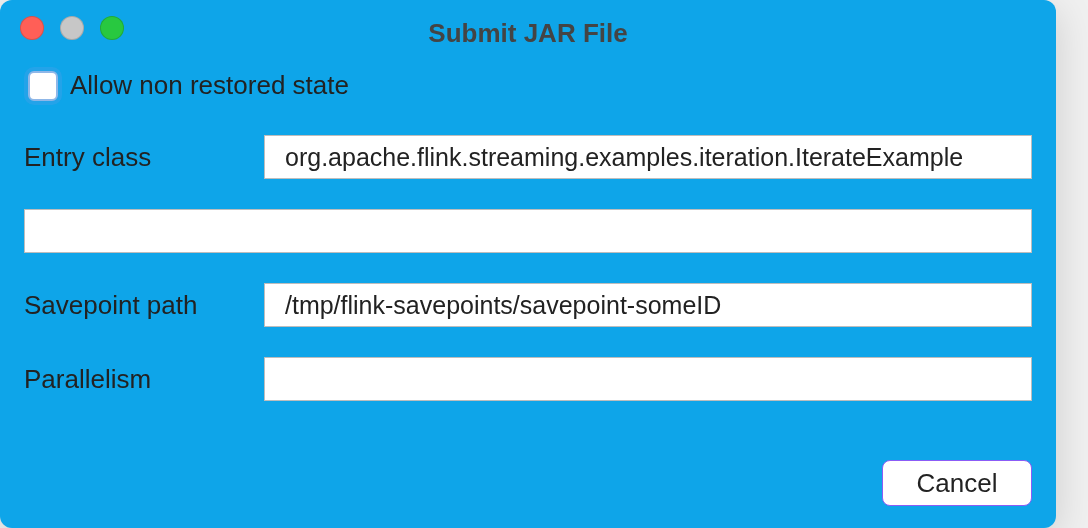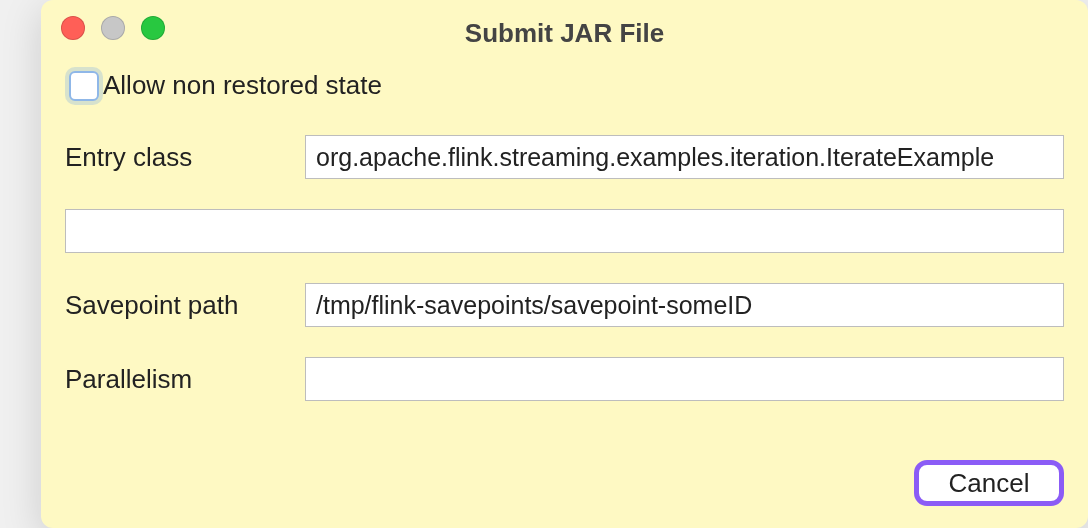--- a/index.html
+++ b/index.html
@@ -6,26 +6,25 @@
     body {
       font-family: -apple-system, BlinkMacSystemFont, "Helvetica Neue", Arial, sans-serif;
       background: #f0f0f0;
       display: flex;
       align-items: flex-start;
       justify-content: flex-start;
     }
     .window {
       width: 1056px;
       height: 528px;
-      background: #fef9c3;
+      background: #0ea5e9;
       border-radius: 12px;
       box-shadow: 0 10px 40px rgba(0,0,0,0.15);
       position: relative;
       overflow: hidden;
-      margin-left: 41px;
     }
     .titlebar {
       height: 48px;
       display: flex;
       align-items: center;
       position: relative;
     }
     .traffic-lights {
       position: absolute;
       left: 20px;
@@ -49,21 +48,21 @@
       font-weight: 600;
       color: #444;
       margin-top: 18px;
     }
     .content {
       padding: 22px 24px 0 24px;
     }
     .checkbox-row {
       display: flex;
       align-items: center;
-      gap: 4px;
+      gap: 12px;
       margin-bottom: 34px;
       margin-left: 4px;
     }
     .checkbox {
       width: 30px;
       height: 30px;
       border: 2px solid #8fb7e8;
       background: #fff;
       border-radius: 6px;
       box-shadow: 0 0 0 4px rgba(100,160,235,0.25);
@@ -81,39 +80,39 @@
       width: 240px;
       font-size: 26px;
       color: #222;
       text-align: left;
       flex-shrink: 0;
     }
     .form-input {
       flex: 1;
       height: 44px;
       font-size: 25px;
-      padding: 4px 10px;
+      padding: 4px 20px;
       border: 1px solid #bdbdbd;
       background: #fff;
       color: #222;
       font-family: inherit;
     }
     .button-row {
       position: absolute;
       right: 24px;
       bottom: 22px;
       display: flex;
       gap: 18px;
     }
     .btn {
       min-width: 150px;
       height: 46px;
       font-size: 26px;
-      border-radius: 13px;
-      border: 5px solid #8b5cf6;
+      border-radius: 8px;
+      border: 1px solid #8b5cf6;
       cursor: pointer;
       font-family: inherit;
     }
     .btn-cancel {
       background: #fff;
       color: #222;
     }
     .btn-ok {
       background: #4a86c7;
       color: #fff;

